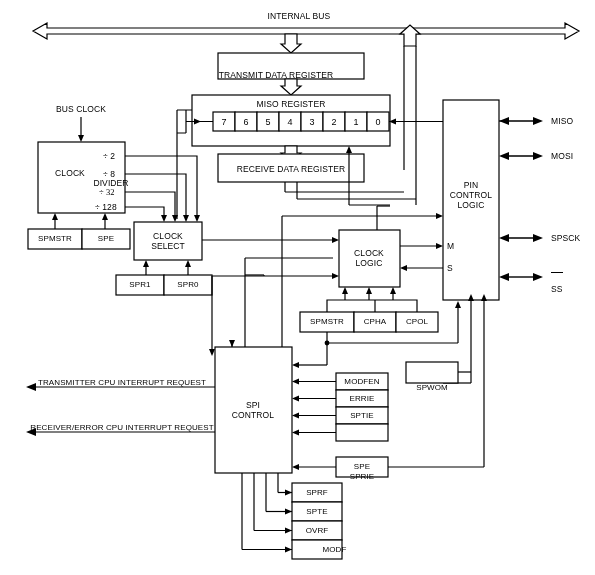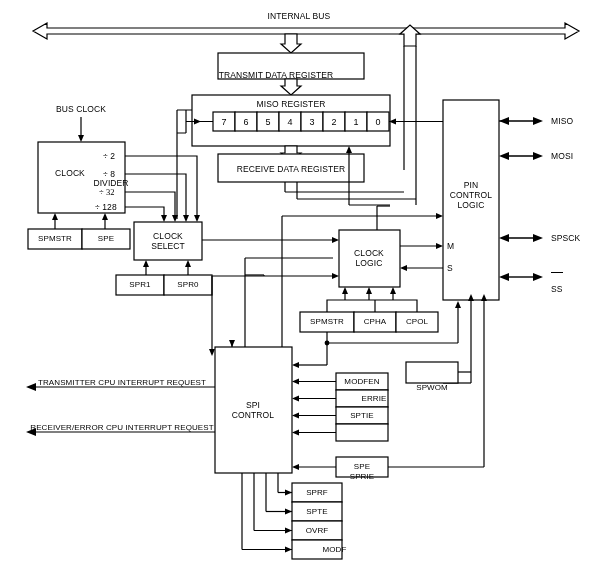--- a/index.html
+++ b/index.html
@@ -352,21 +352,21 @@
   <div class="tx" style="left:551px;top:233px;">SPSCK</div>
   <div class="tx" style="left:551px;top:272px;"><span class="ovl">SS</span></div>
 
   <div class="tx ctr" style="left:253px;top:400px;">SPI</div>
   <div class="tx ctr" style="left:253px;top:410px;">CONTROL</div>
 
   <div class="tx ctr sm" style="left:122px;top:378px;">TRANSMITTER CPU INTERRUPT REQUEST</div>
   <div class="tx ctr sm" style="left:122px;top:423px;">RECEIVER/ERROR CPU INTERRUPT REQUEST</div>
 
   <div class="tx ctr sm" style="left:362px;top:377px;">MODFEN</div>
-  <div class="tx ctr sm" style="left:362px;top:394px;padding-left:24px;">ERRIE</div>
+  <div class="tx ctr sm" style="left:362px;top:394px;">ERRIE</div>
   <div class="tx ctr sm" style="left:362px;top:411px;">SPTIE</div>
   <div class="tx ctr sm" style="left:362px;top:428px;margin-top:44px;">SPRIE</div>
 
   <div class="tx ctr sm" style="left:362px;top:462px;">SPE</div>
   <div class="tx ctr sm" style="left:432px;top:367px;margin-top:16px;">SPWOM</div>
 
   <div class="tx ctr sm" style="left:317px;top:488px;">SPRF</div>
   <div class="tx ctr sm" style="left:317px;top:507px;">SPTE</div>
   <div class="tx ctr sm" style="left:317px;top:526px;">OVRF</div>
   <div class="tx ctr sm" style="left:317px;top:545px;padding-left:35px;">MODF</div>

